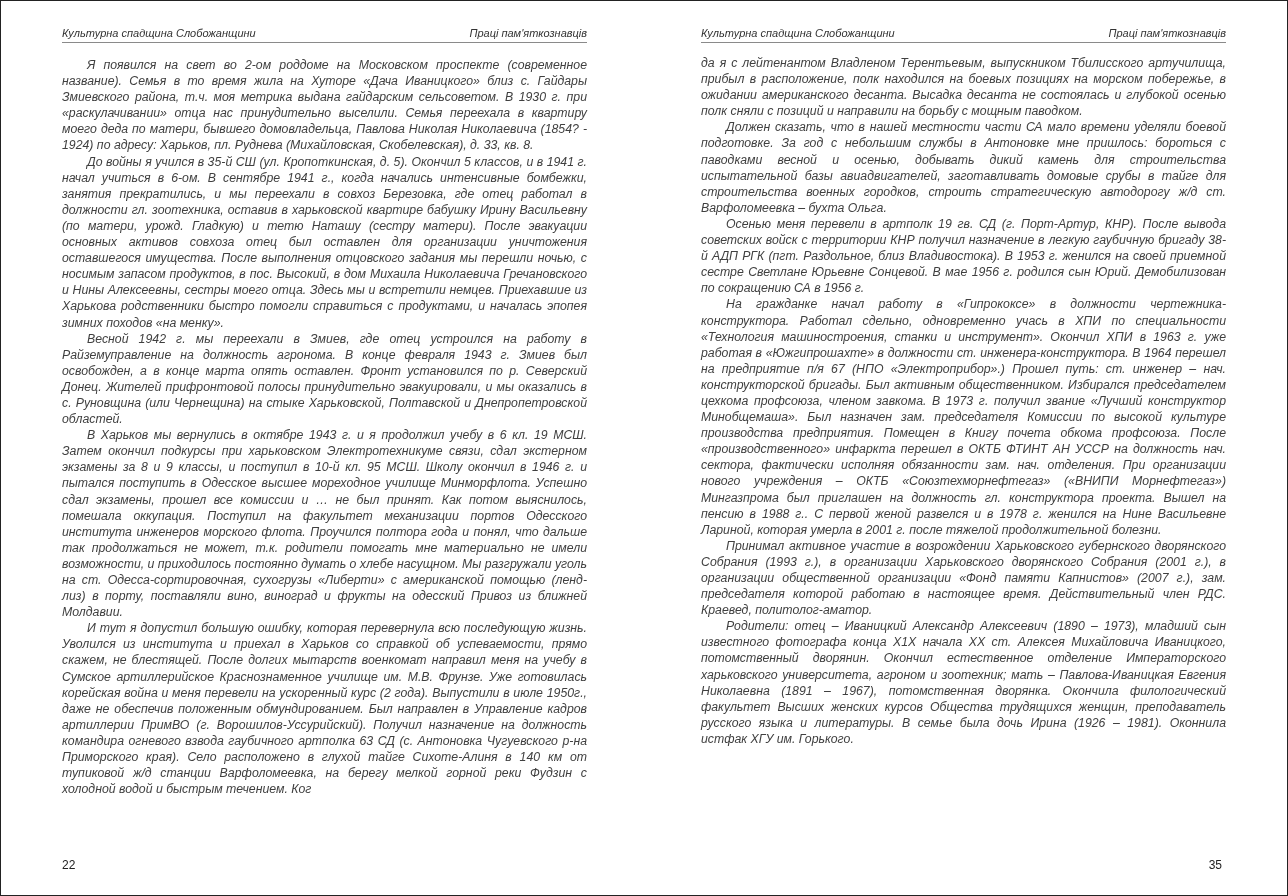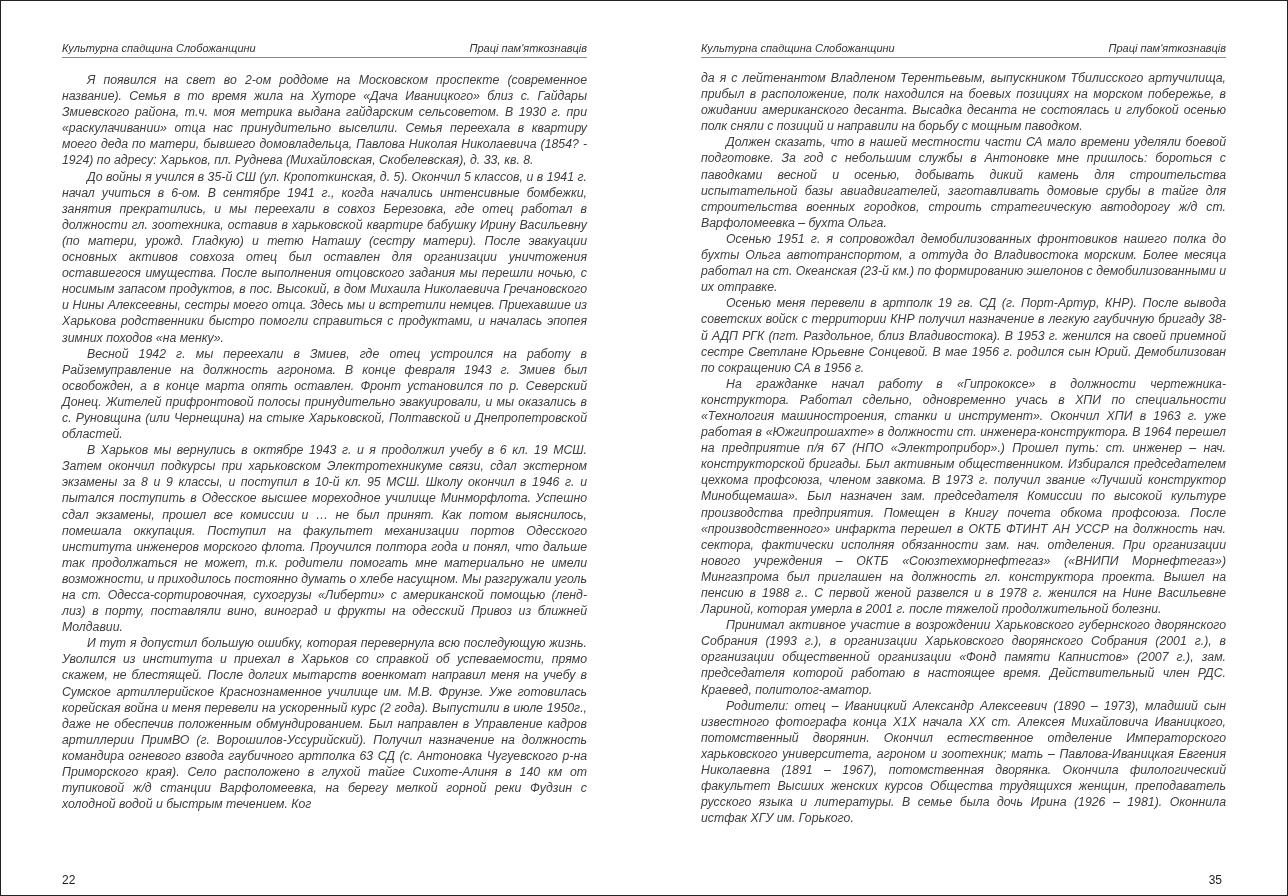--- a/index.html
+++ b/index.html
@@ -2,21 +2,21 @@
 <html><head>
 <meta charset="utf-8">
 <style>
   html, body { margin: 0; padding: 0; background: #ffffff; }
   body { width: 1288px; height: 896px; overflow: hidden; position: relative; }
   .frame {
     position: absolute; left: 0; top: 0; width: 1286px; height: 894px;
     border: 1px solid #222; background: #fff;
   }
   .page {
-    position: absolute; top: 15px; height: 664px;
+    position: absolute; top: 0; height: 664px;
   }
   .page.left { left: 61px; width: 525px; }
   .page.right { left: 700px; width: 525px; }
   .running-head {
     position: absolute; top: 26px; left: 0; right: 0;
     height: 16px;
     font-family: "Liberation Sans", sans-serif;
     font-style: italic; font-size: 11px; color: #333;
     display: flex; justify-content: space-between;
   }
@@ -64,21 +64,20 @@
 
   <div class="page right">
     <div class="running-head">
       <span>Культурна спадщина Слобожанщини</span>
       <span>Праці пам'яткознавців</span>
     </div>
     <div class="head-rule"></div>
     <div class="body-text">
       <p class="cont">да я с лейтенантом Владленом Терентьевым, выпускником Тбилисского артучилища, прибыл в расположение, полк находился на боевых позициях на морском побережье, в ожидании американского десанта. Высадка десанта не состоялась и глубокой осенью полк сняли с позиций и направили на борьбу с мощным паводком.</p>
       <p>Должен сказать, что в нашей местности части СА мало времени уделяли боевой подготовке. За год с небольшим службы в Антоновке мне пришлось: бороться с паводками весной и осенью, добывать дикий камень для строительства испытательной базы авиадвигателей, заготавливать домовые срубы в тайге для строительства военных городков, строить стратегическую автодорогу ж/д ст. Варфоломеевка – бухта Ольга.</p>
-      <p>Осенью 1951 г. я сопровождал демобилизованных фронтовиков нашего полка до бухты Ольга автотранспортом, а оттуда до Владивостока морским. Более месяца работал на ст. Океанская (23-й км.) по формированию эшелонов с демобилизованными и их отправке.</p>
       <p>Осенью меня перевели в артполк 19 гв. СД (г. Порт-Артур, КНР). После вывода советских войск с территории КНР получил назначение в легкую гаубичную бригаду 38-й АДП РГК (пгт. Раздольное, близ Владивостока). В 1953 г. женился на своей приемной сестре Светлане Юрьевне Сонцевой. В мае 1956 г. родился сын Юрий. Демобилизован по сокращению СА в 1956 г.</p>
       <p>На гражданке начал работу в «Гипрококсе» в должности чертежника-конструктора. Работал сдельно, одновременно учась в ХПИ по специальности «Технология машиностроения, станки и инструмент». Окончил ХПИ в 1963 г. уже работая в «Южгипрошахте» в должности ст. инженера-конструктора. В 1964 перешел на предприятие п/я 67 (НПО «Электроприбор».) Прошел путь: ст. инженер – нач. конструкторской бригады. Был активным общественником. Избирался председателем цехкома профсоюза, членом завкома. В 1973 г. получил звание «Лучший конструктор Минобщемаша». Был назначен зам. председателя Комиссии по высокой культуре производства предприятия. Помещен в Книгу почета обкома профсоюза. После «производственного» инфаркта перешел в ОКТБ ФТИНТ АН УССР на должность нач. сектора, фактически исполняя обязанности зам. нач. отделения. При организации нового учреждения – ОКТБ «Союзтехморнефтегаз» («ВНИПИ Морнефтегаз») Мингазпрома был приглашен на должность гл. конструктора проекта. Вышел на пенсию в 1988 г.. С первой женой развелся и в 1978 г. женился на Нине Васильевне Лариной, которая умерла в 2001 г. после тяжелой продолжительной болезни.</p>
       <p>Принимал активное участие в возрождении Харьковского губернского дворянского Собрания (1993 г.), в организации Харьковского дворянского Собрания (2001 г.), в организации общественной организации «Фонд памяти Капнистов» (2007 г.), зам. председателя которой работаю в настоящее время. Действительный член РДС. Краевед, политолог-аматор.</p>
       <p>Родители: отец – Иваницкий Александр Алексеевич (1890 – 1973), младший сын известного фотографа конца Х1Х начала ХХ ст. Алексея Михайловича Иваницкого, потомственный дворянин. Окончил естественное отделение Императорского харьковского университета, агроном и зоотехник; мать – Павлова-Иваницкая Евгения Николаевна (1891 – 1967), потомственная дворянка. Окончила филологический факультет Высших женских курсов Общества трудящихся женщин, преподаватель русского языка и литературы. В семье была дочь Ирина (1926 – 1981). Оконнила истфак ХГУ им. Горького.</p>
     </div>
     <div class="page-number">35</div>
   </div>
 
 </div>
 

